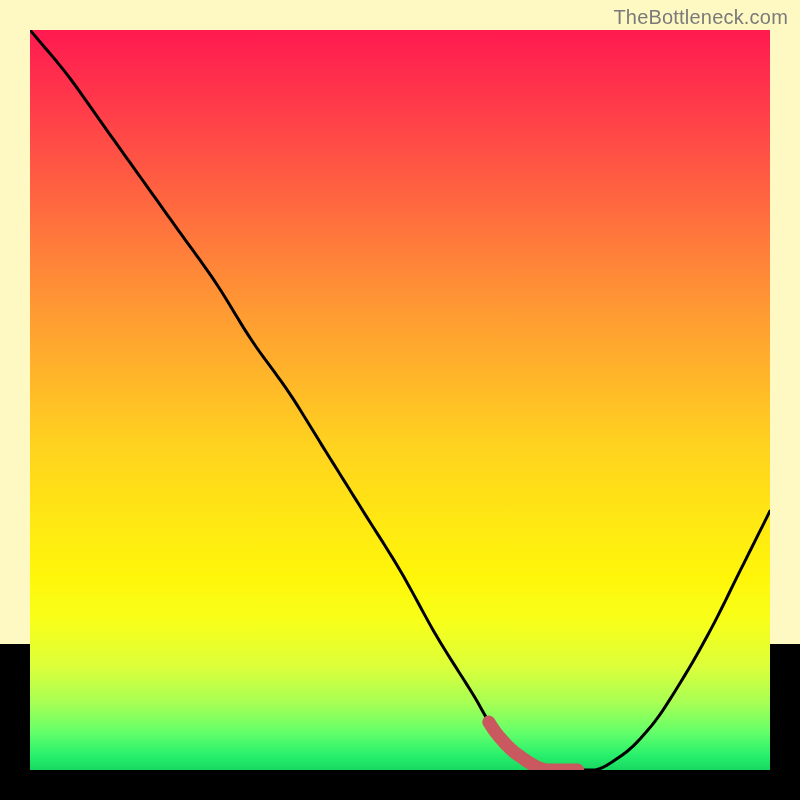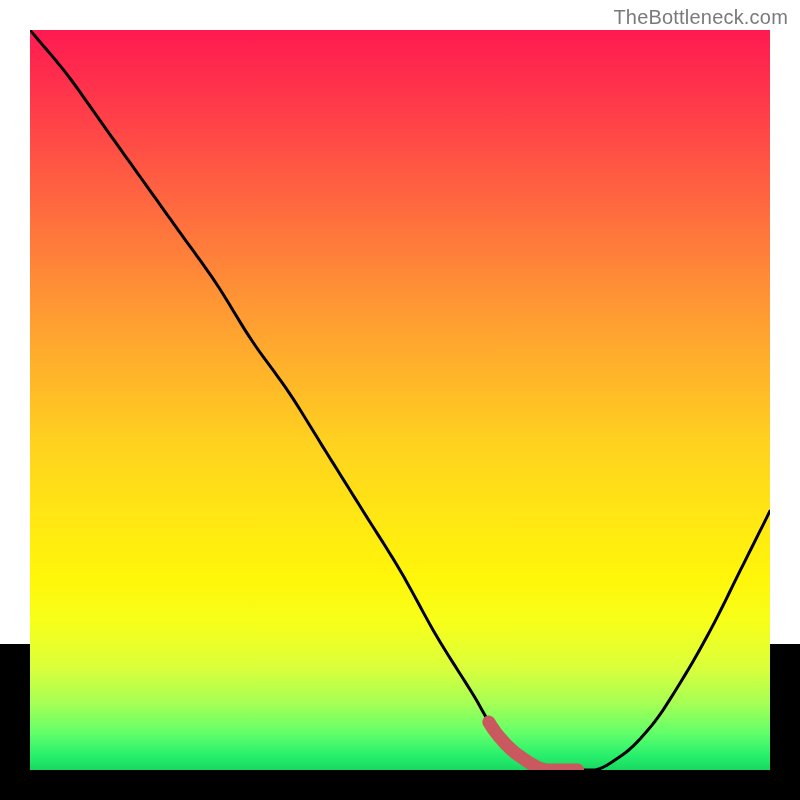--- a/index.html
+++ b/index.html
@@ -1,17 +1,17 @@
 <!DOCTYPE html>
 <html><head>
 <meta charset="utf-8">
 <style>
   * { margin: 0; padding: 0; box-sizing: border-box; }
   html, body { width: 800px; height: 800px; overflow: hidden; background: #000; }
-  .container { position: relative; width: 800px; height: 644px; background: #ffffff; }
+  .container { position: relative; width: 800px; height: 644px; background: #fef9c3; }
   .attribution {
     position: absolute;
     top: 6px;
     right: 12px;
     font-family: Arial, Helvetica, sans-serif;
     font-size: 20px;
     color: #7a7a7a;
     font-weight: 400;
     letter-spacing: 0.2px;
   }

